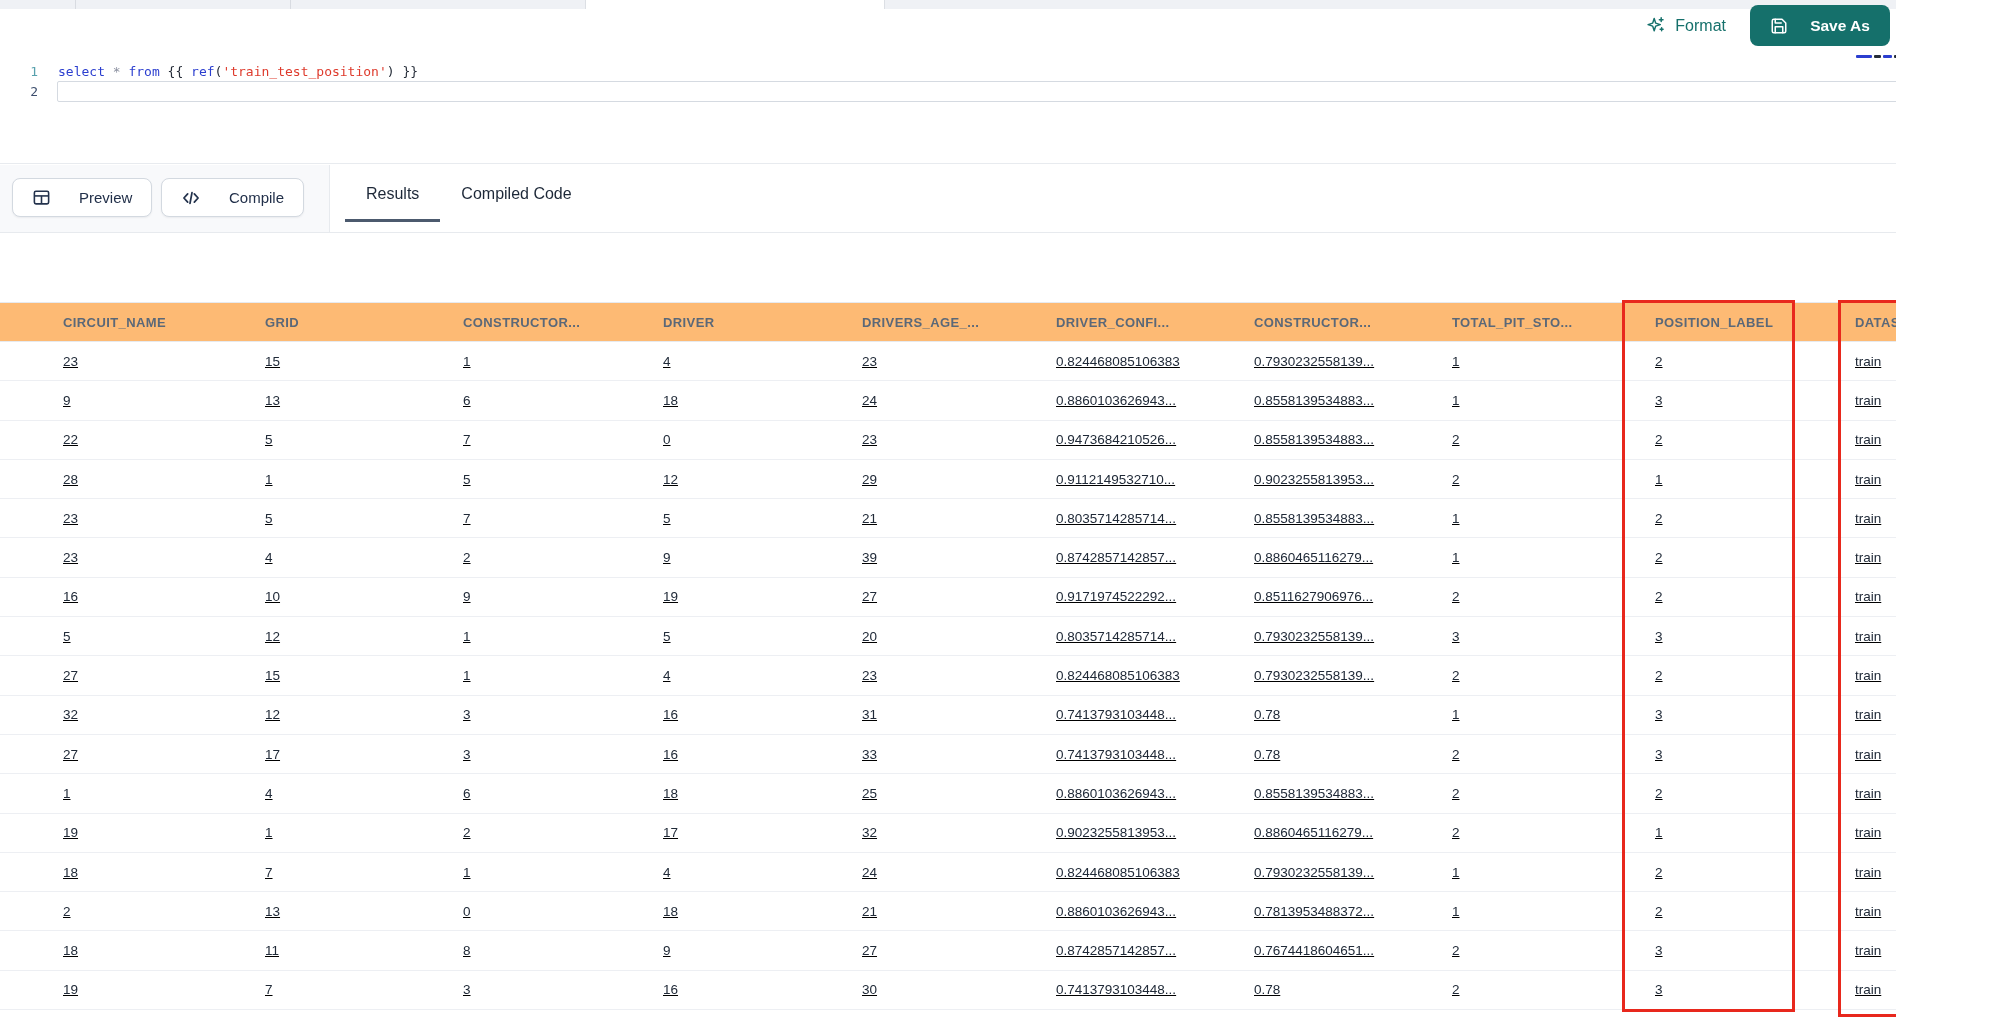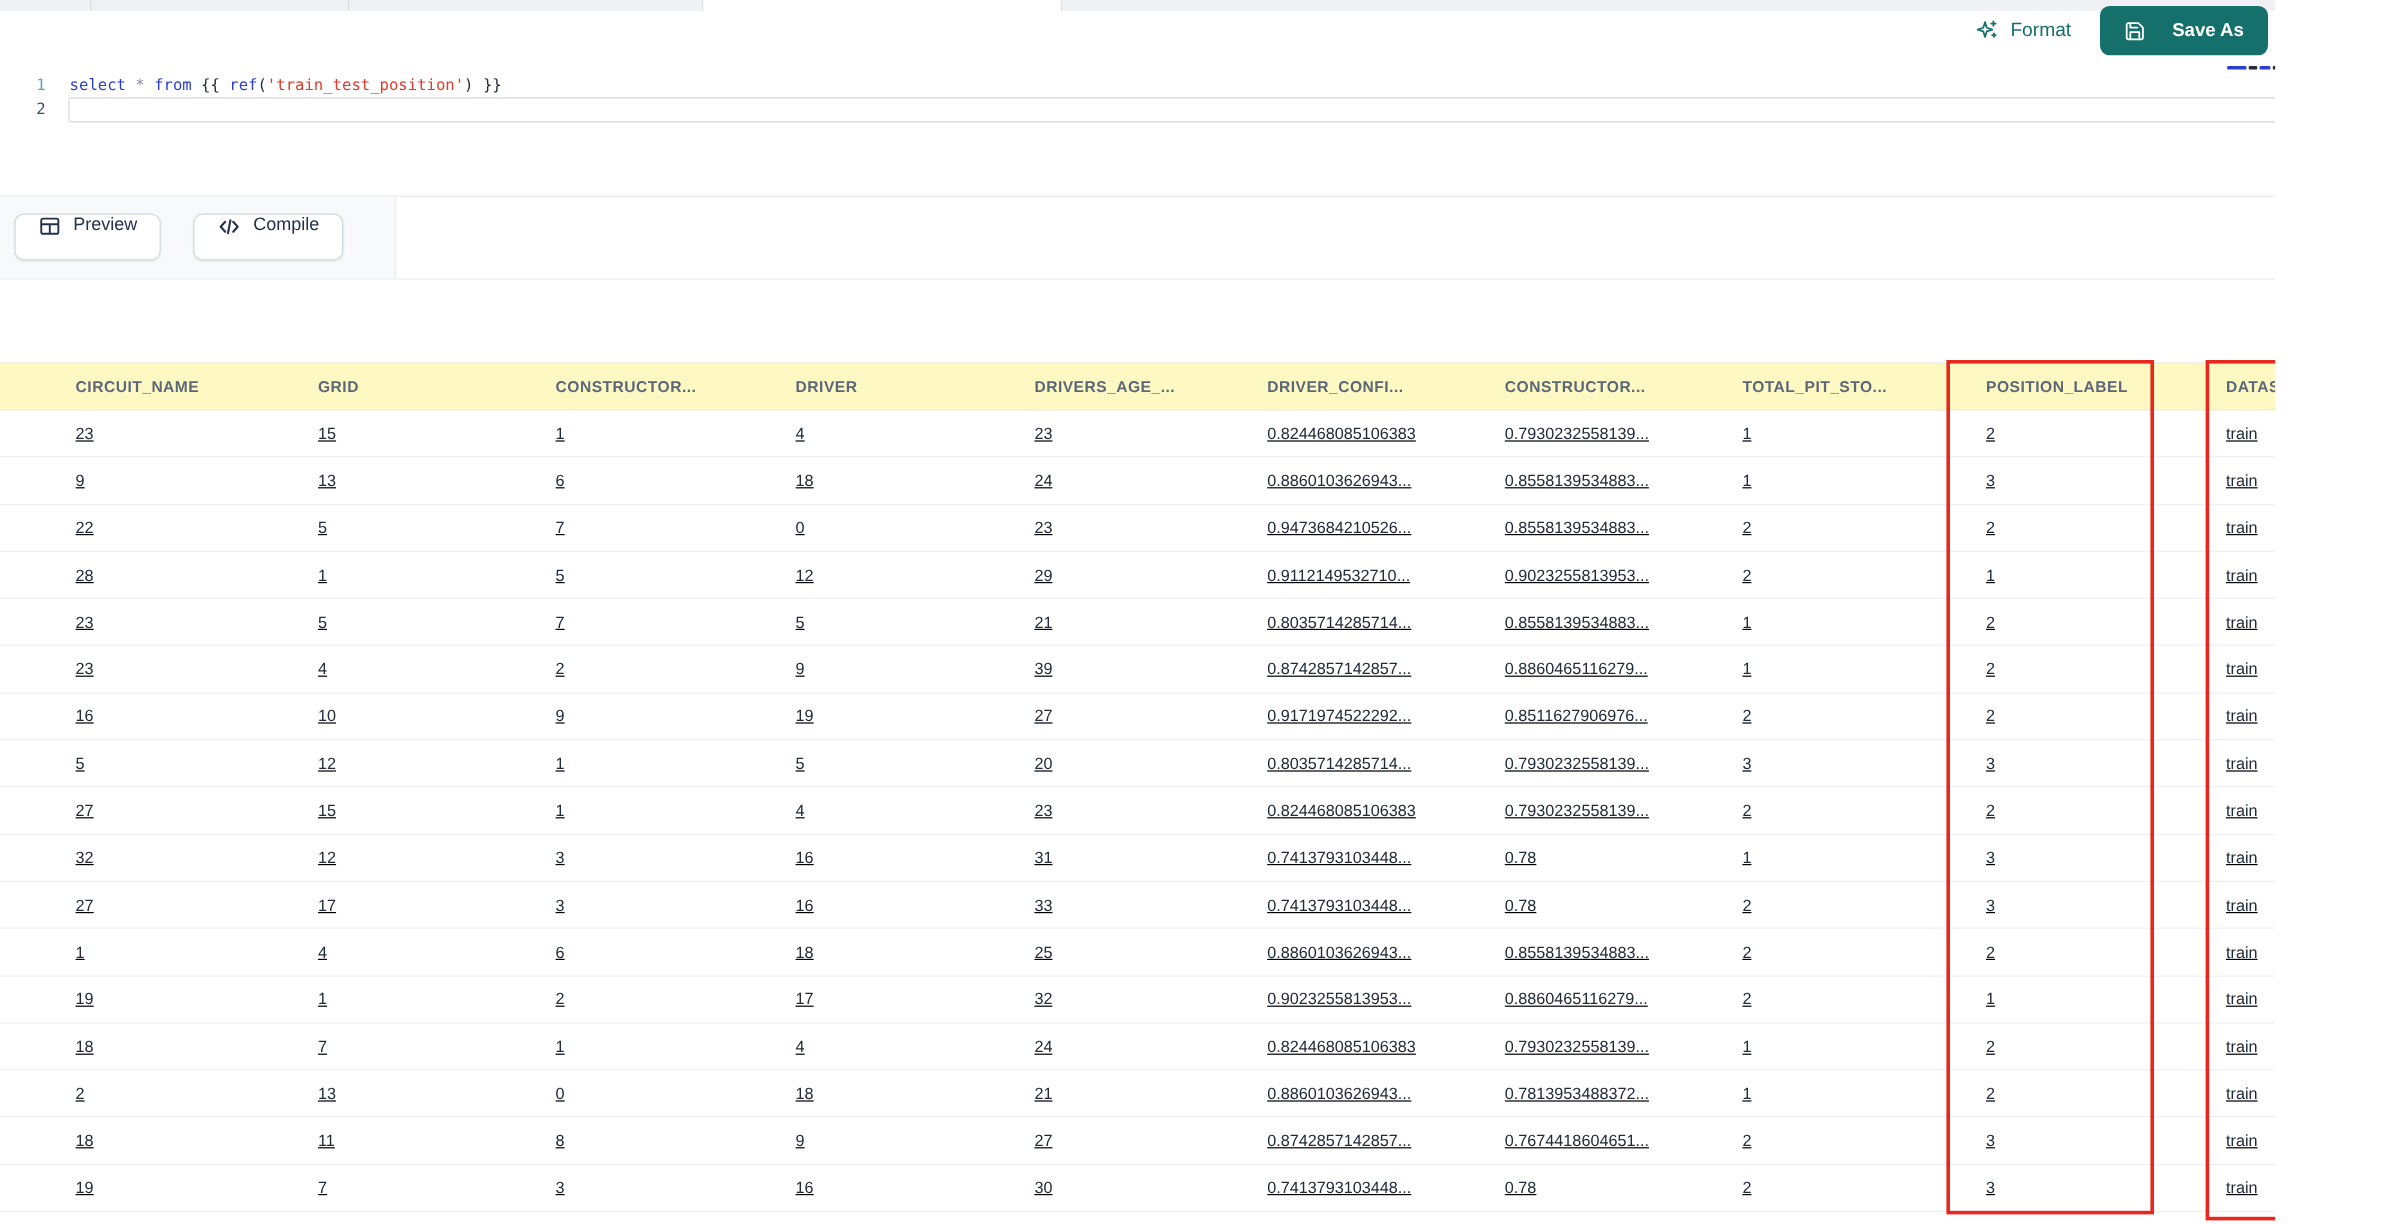--- a/index.html
+++ b/index.html
@@ -21,37 +21,37 @@
   .ln1 { top:5px; color:#58a1ad; }
   .ln2 { top:25px; color:#3d4e6d; }
   .code-line { position:absolute; left:58px; top:5px; font-family:"DejaVu Sans Mono",monospace; font-size:13px; line-height:20px; white-space:pre; color:#252c38; }
   .cursor-line-box { position:absolute; left:57px; top:24px; width:1929px; height:21px; border:1px solid #d5dae1; border-radius:2px; background:#fff; }
   .minimap { position:absolute; left:1856px; top:-5px; width:138px; height:8px; display:flex; align-items:center; gap:2px; }
   .minimap i { display:block; height:3px; border-radius:1px; }
 
   
   .panel-header { position:absolute; top:165px; left:0; width:2000px; height:68px; background:#fff; border-bottom:1px solid #e7eaee; }
   .btn-zone { position:absolute; left:0; top:0; width:330px; height:67px; background:#f8f9fb; border-right:1px solid #e7eaee; }
-  .action-btn { position:absolute; top:13px; height:39px; display:flex; gap:10px; padding:0 19px; background:#fff; border:1px solid #d3d9e0; border-radius:8px; box-shadow:0 1px 2px rgba(16,24,40,.06); font-size:15px; font-weight:500; color:#22304a; cursor:pointer; font-family:"Liberation Sans",sans-serif; }
+  .action-btn { position:absolute; top:13px; height:39px; display:flex; align-items:center; gap:28px; padding:0 19px; background:#fff; border:1px solid #d3d9e0; border-radius:8px; box-shadow:0 1px 2px rgba(16,24,40,.06); font-size:15px; font-weight:500; color:#22304a; cursor:pointer; font-family:"Liberation Sans",sans-serif; }
   .preview-btn { left:12px; }
   .compile-btn { left:161px; }
   .tabs { position:absolute; left:345px; top:0; height:57px; display:flex; }
   .tab { position:relative; height:57px; padding:0 21px; display:flex; align-items:center; font-size:16px; color:#1d2838; cursor:pointer; }
   .tab.active::after { content:""; position:absolute; left:0; right:0; bottom:0; height:3px; background:#4c5a6e; }
 
   
   .results-bar { position:absolute; top:233px; left:0; width:2000px; height:69px; background:#fff; }
   .results-info { position:absolute; left:9px; top:23px; font-size:16px; color:#1a2433; }
   .help-icon { position:absolute; left:225px; top:21px; width:20px; height:20px; border-radius:50%; background:#39424f; color:#fff; font-size:13px; font-weight:700; display:flex; align-items:center; justify-content:center; cursor:pointer; }
   .download-csv { position:absolute; right:10px; top:23px; font-size:16px; color:#17798c; text-decoration:none; cursor:pointer; }
 
   
   .tbl { position:absolute; top:302px; left:0; width:2000px; }
   .tbl-header, .tbl-row { display:grid; grid-template-columns:202px 198px 200px 199px 194px 198px 198px 203px 200px 145px; padding-left:63px; width:2000px; align-items:center; }
-  .tbl-header { height:40px; background:#fef9c3; border-top:1px solid #e7eaee; border-bottom:1px solid #e7eaee; }
+  .tbl-header { height:40px; background:#fdba74; border-top:1px solid #e7eaee; border-bottom:1px solid #e7eaee; }
   .th { font-size:13px; font-weight:700; letter-spacing:.4px; color:#5b6878; }
   .tbl-row { height:39.3px; border-bottom:1px solid #edeff3;text-decoration:underline; }
   .td { font-size:13.5px; color:#202a38; }
 
   
   .ann-box { position:absolute; border:3px solid #e8281d; background:transparent; pointer-events:none; }
   .ann-1 { left:1622px; top:300px; width:173px; height:712px; }
   .ann-2 { left:1838px; top:300px; width:141px; height:717px; }
 
   svg { display:block; }
@@ -122,20 +122,28 @@
       <span>
         <svg viewBox="0 0 24 24" width="20" height="20" fill="none" stroke="#24334d" stroke-width="2.1" stroke-linecap="round" stroke-linejoin="round">
           <polyline points="8 7 3.5 12 8 17"></polyline>
           <polyline points="16 7 20.5 12 16 17"></polyline>
           <line x1="13.2" y1="5.5" x2="10.8" y2="18.5"></line>
         </svg>
       </span>
       <span>Compile</span>
     </button>
 
+    <div class="tabs">
+      <div class="tab active">
+        <span>Results</span>
+      </div>
+      <div class="tab">
+        <span>Compiled Code</span>
+      </div>
+    </div>
   </div>
 
 
   <div class="tbl">
     <div class="tbl-header">
         <div class="th">CIRCUIT_NAME</div>
         <div class="th">GRID</div>
         <div class="th">CONSTRUCTOR...</div>
         <div class="th">DRIVER</div>
         <div class="th">DRIVERS_AGE_...</div>

